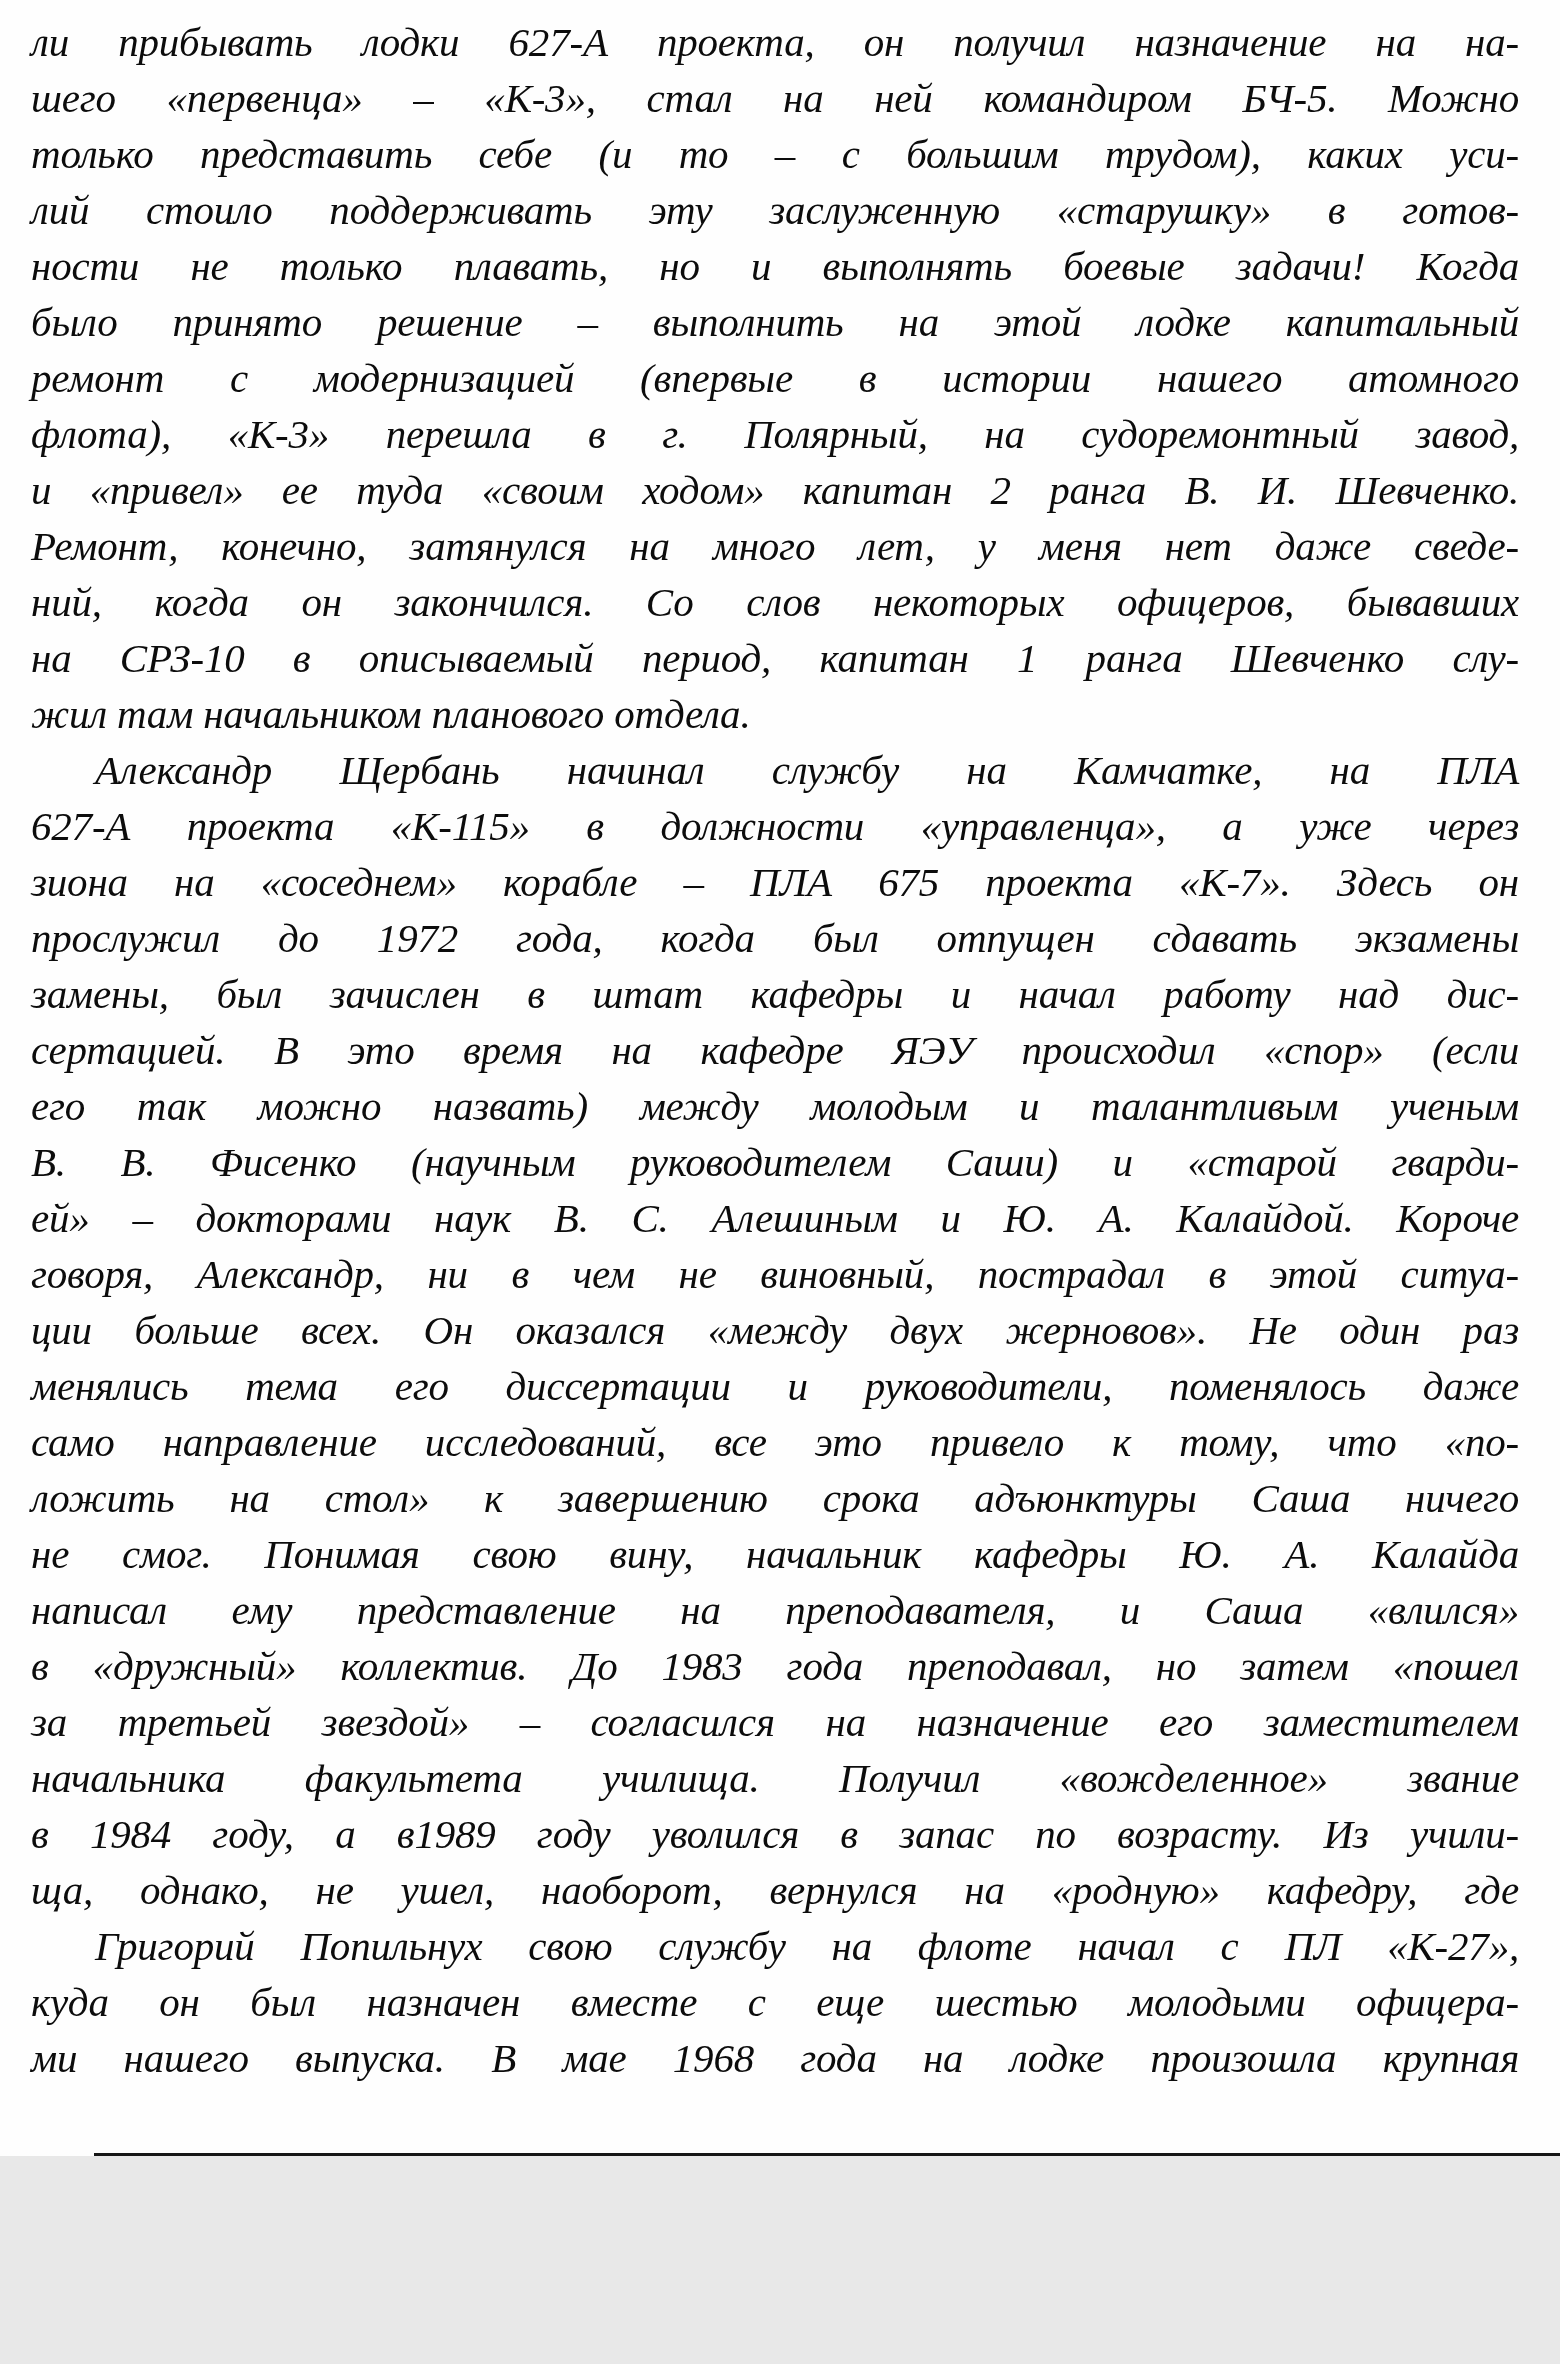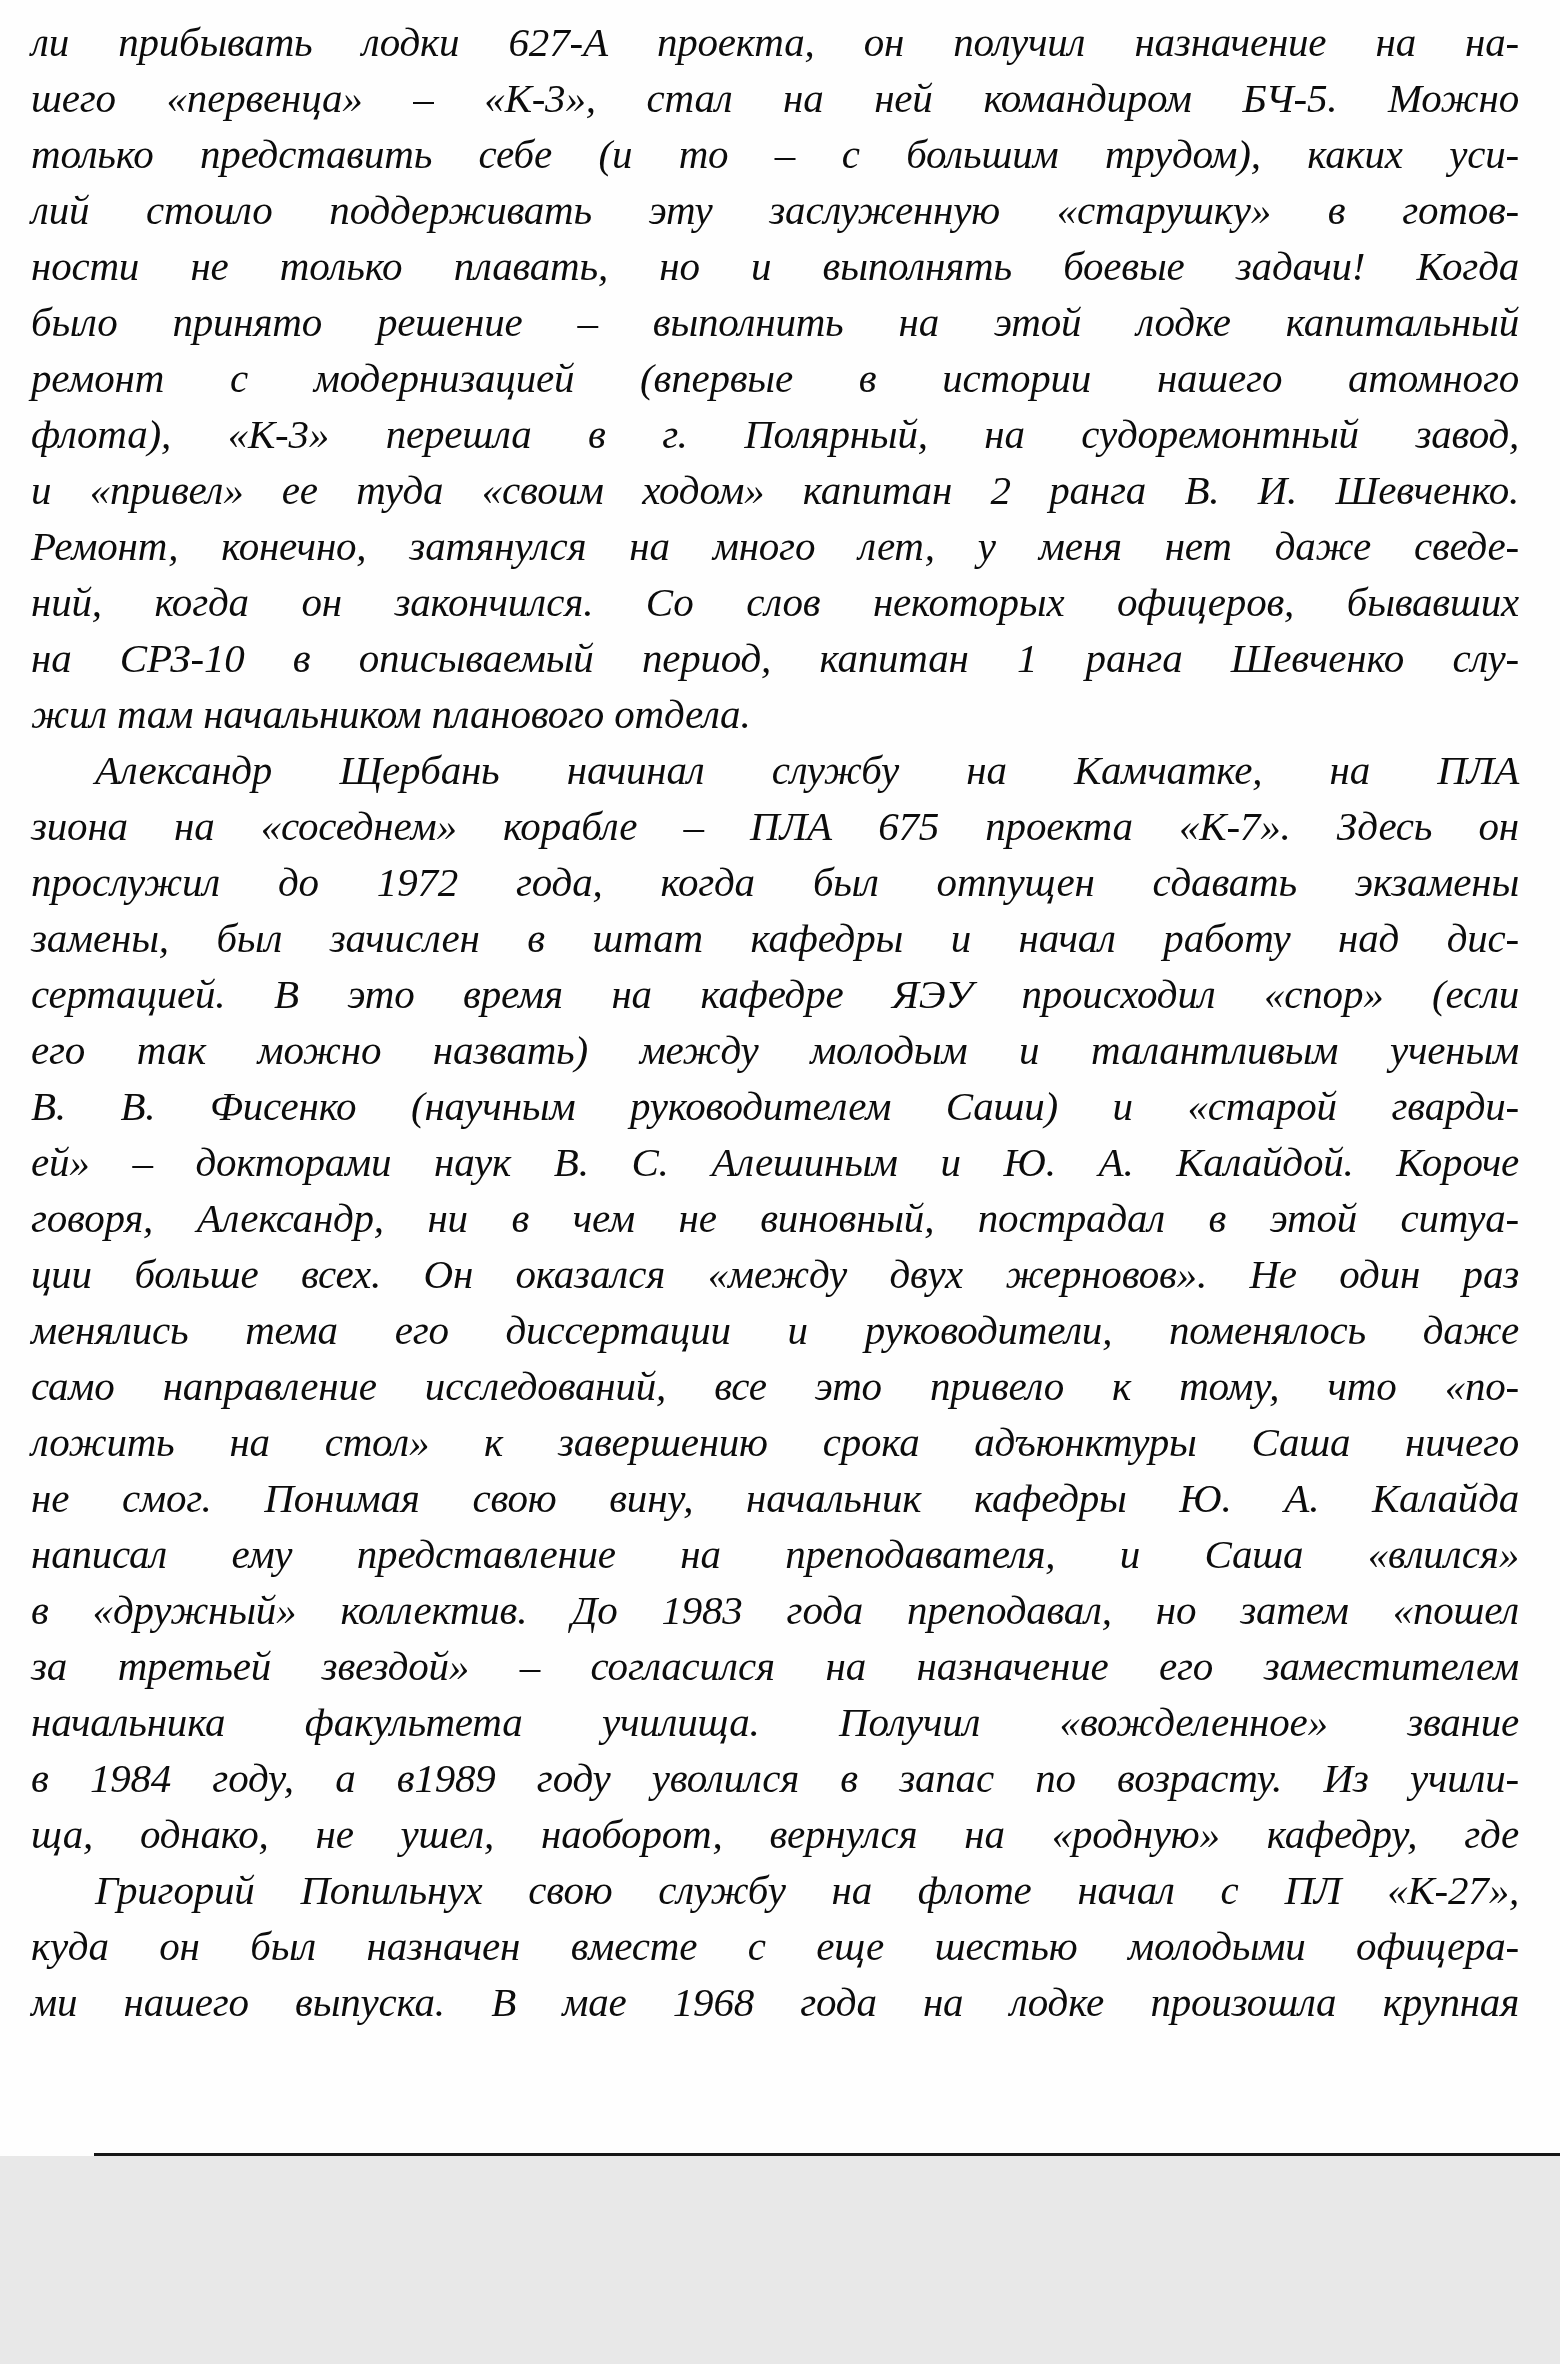--- a/index.html
+++ b/index.html
@@ -70,20 +70,21 @@
     <div class="line">ности не только плавать, но и выполнять боевые задачи! Когда</div>
     <div class="line">было принято решение – выполнить на этой лодке капитальный</div>
     <div class="line">ремонт с модернизацией (впервые в истории нашего атомного</div>
     <div class="line">флота), «К-3» перешла в г. Полярный, на судоремонтный завод,</div>
     <div class="line">и «привел» ее туда «своим ходом» капитан 2 ранга В. И. Шевченко.</div>
     <div class="line">Ремонт, конечно, затянулся на много лет, у меня нет даже сведе-</div>
     <div class="line">ний, когда он закончился. Со слов некоторых офицеров, бывавших</div>
     <div class="line">на СРЗ-10 в описываемый период, капитан 1 ранга Шевченко слу-</div>
     <div class="line para-end">жил там начальником планового отдела.</div>
     <div class="line indent">Александр Щербань начинал службу на Камчатке, на ПЛА</div>
+    <div class="line">627-А проекта «К-115» в должности «управленца», а уже через</div>
     <div class="line">зиона на «соседнем» корабле – ПЛА 675 проекта «К-7». Здесь он</div>
     <div class="line">прослужил до 1972 года, когда был отпущен сдавать экзамены</div>
     <div class="line">замены, был зачислен в штат кафедры и начал работу над дис-</div>
     <div class="line">сертацией. В это время на кафедре ЯЭУ происходил «спор» (если</div>
     <div class="line">его так можно назвать) между молодым и талантливым ученым</div>
     <div class="line">В. В. Фисенко (научным руководителем Саши) и «старой гварди-</div>
     <div class="line">ей» – докторами наук В. С. Алешиным и Ю. А. Калайдой. Короче</div>
     <div class="line">говоря, Александр, ни в чем не виновный, пострадал в этой ситуа-</div>
     <div class="line">ции больше всех. Он оказался «между двух жерновов». Не один раз</div>
     <div class="line">менялись тема его диссертации и руководители, поменялось даже</div>

